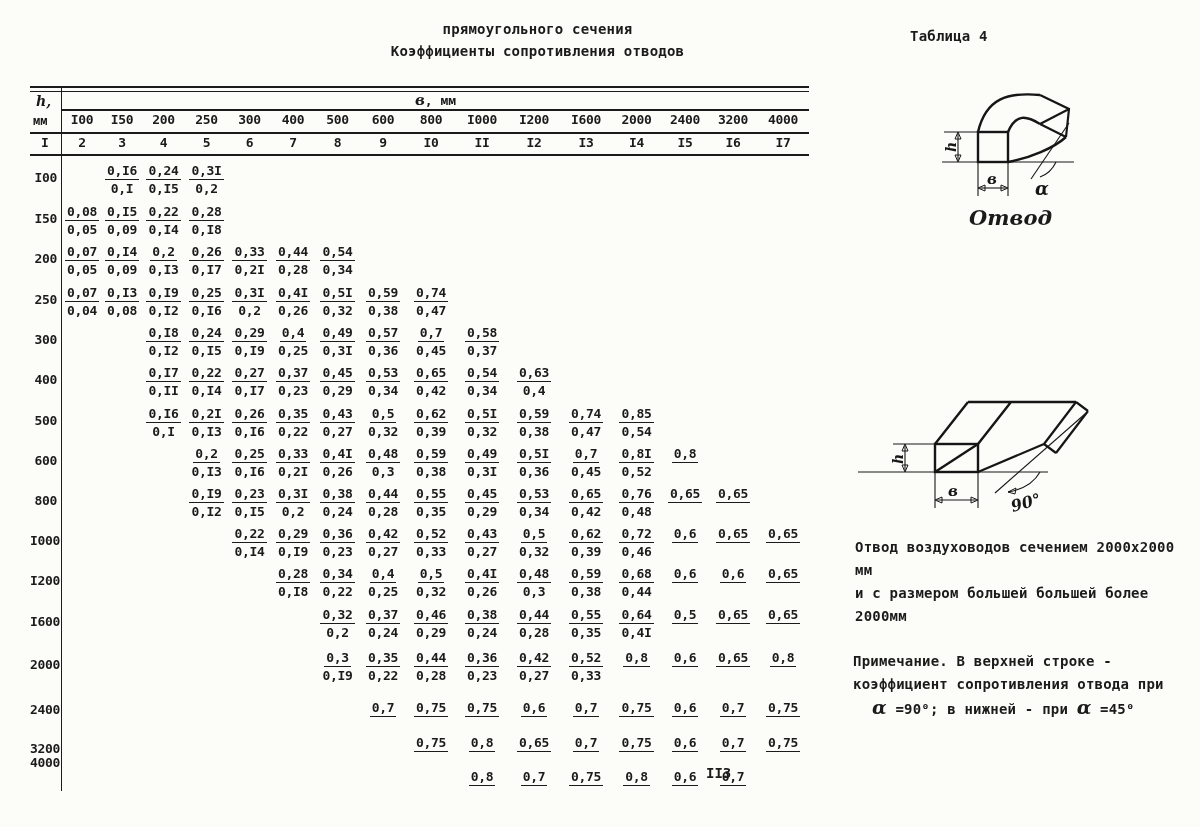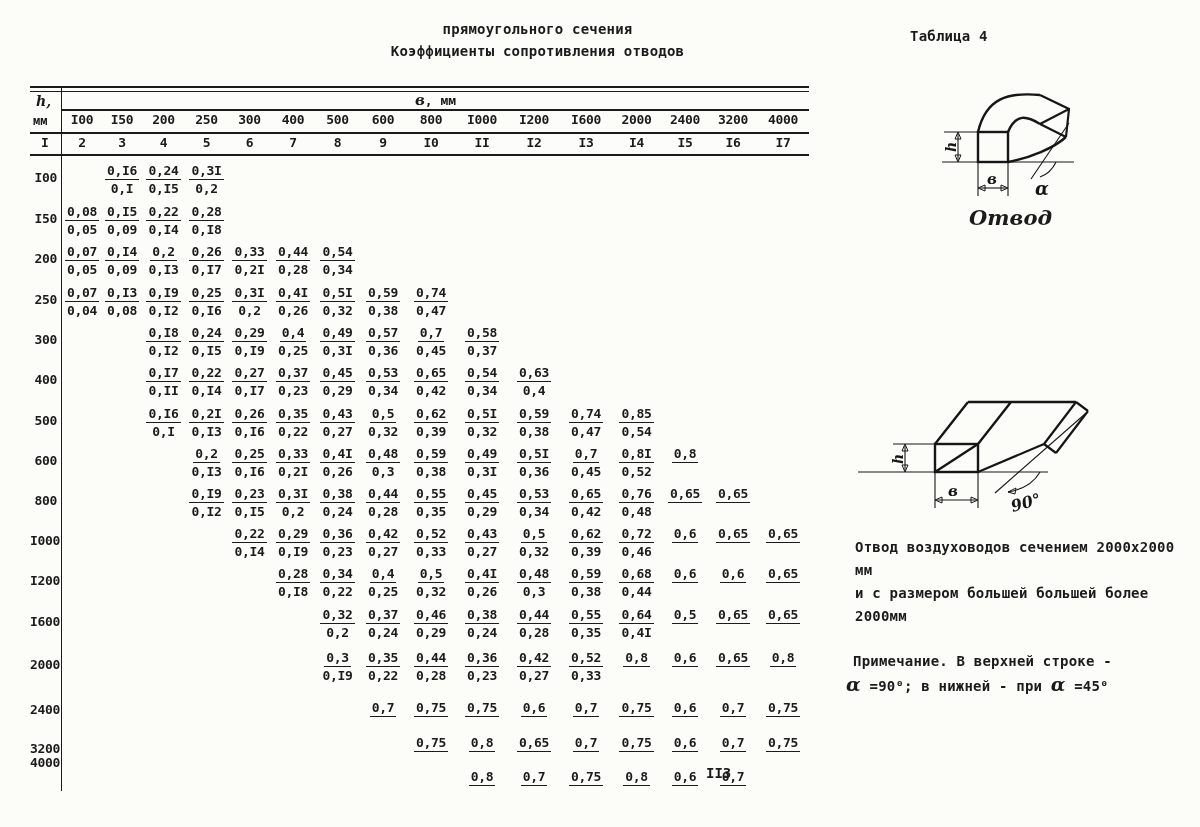--- a/index.html
+++ b/index.html
@@ -1094,14 +1094,15 @@
   <text x="162" y="112" font-size="16" class="it b" transform="rotate(-16 178 104)">90°</text>
 </svg>
 
 <div class="abs textblock" style="left:855px;top:536px;">
   <div>Отвод воздуховодов сечением 2000x2000 мм</div>
   <div>и с размером большей большей более 2000мм</div>
 </div>
 
 <div class="abs textblock" style="left:853px;top:643px;margin-top:7px;">
   <div>Примечание. В верхней строке -</div>
+  <div>коэффициент сопротивления отвода при</div>
   <div style="margin-left:-10px;text-align:center;"><span class="alpha">α</span><span> =90⁰; в нижней - при </span><span class="alpha">α</span><span> =45⁰</span></div>
 </div>
 
 </body></html>

